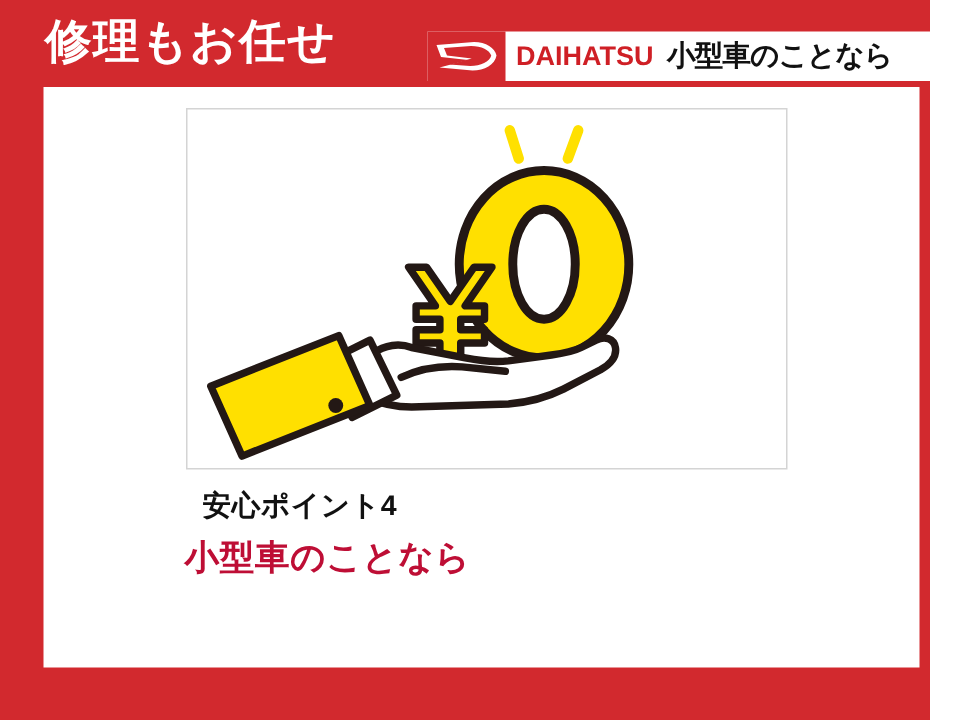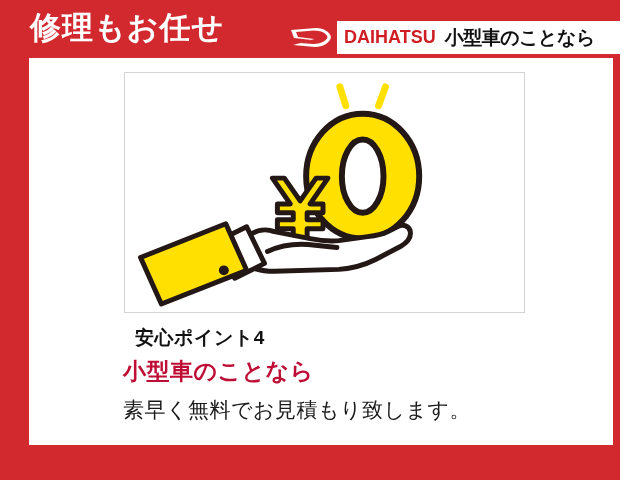--- a/index.html
+++ b/index.html
@@ -242,17 +242,16 @@
           <path d="M15 186 L101 152 L122 199 L36 233 Z" fill="#ffe000" stroke="#231815" stroke-width="5" stroke-linejoin="round"></path>
 
           <circle cx="99" cy="199" r="5" fill="#231815"></circle>
         </g>
       </svg>
     </div>
 
     <div class="caption">
       <div class="caption-eyebrow">安心ポイント4</div>
       <div class="caption-title">小型車のことなら</div>
-      <div class="caption-body">素早く無料でお見積もり致します。</div>
     </div>
   </div>
 
 </div>
 
 </body></html>

